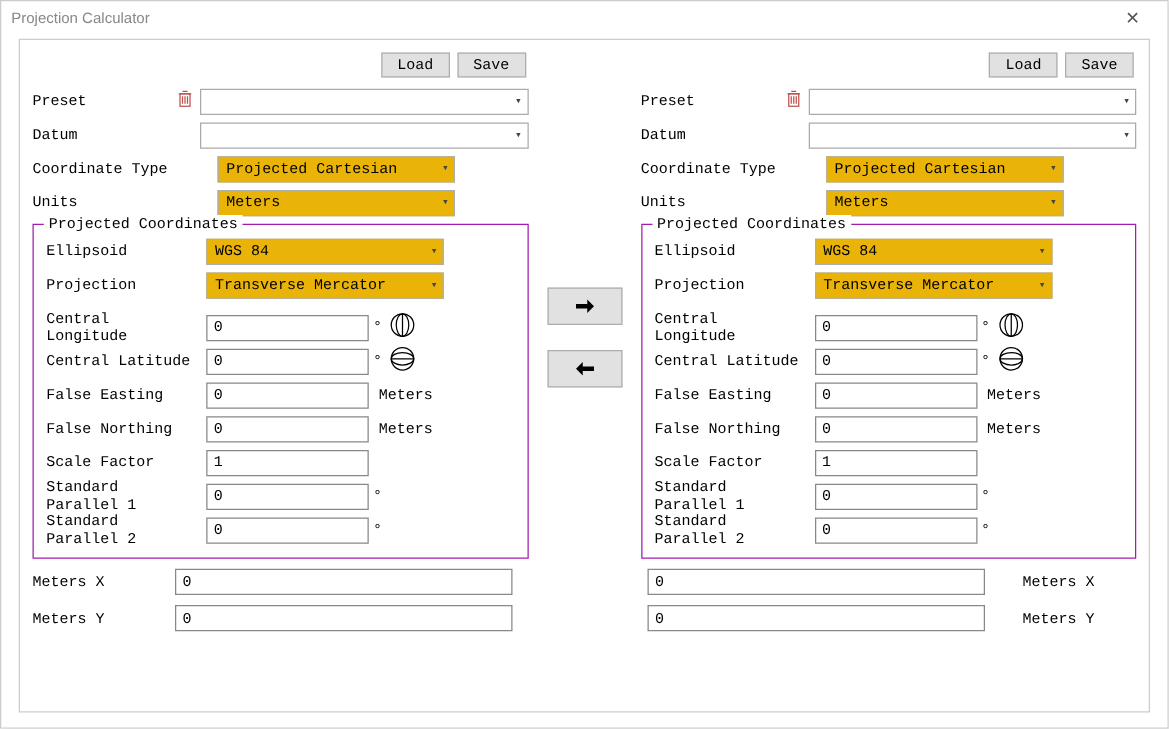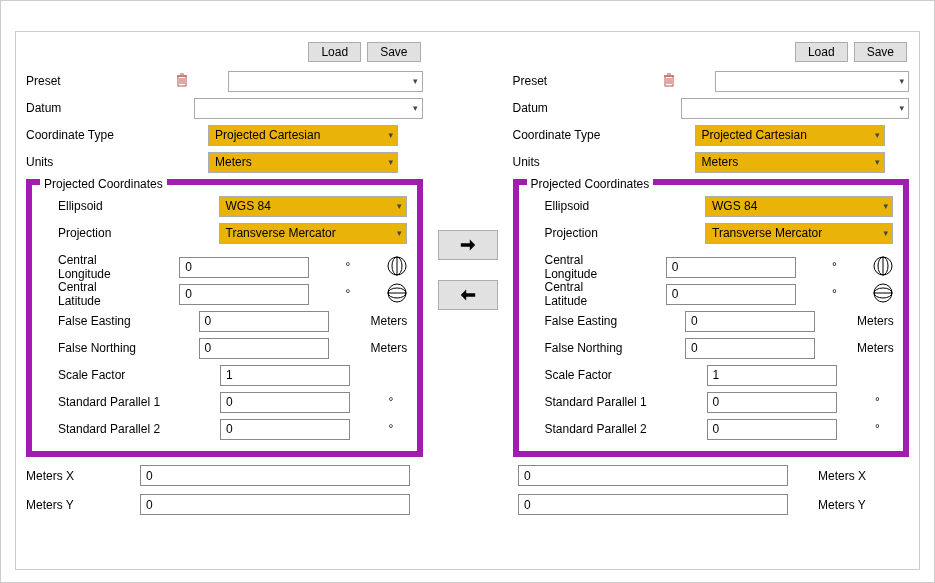--- a/index.html
+++ b/index.html
@@ -32,20 +32,21 @@
     text-align: center;
     color: #555;
     font-size: 14px;
     cursor: pointer;
   }
   .content {
     position: absolute;
     top: 30px; left: 14px; right: 14px; bottom: 12px;
     border: 1px solid #ccc;
     padding: 8px 10px 8px 10px;
+    font-family: Liberation Mono, monospace;
   }
   .columns {
     display: flex;
     align-items: flex-start;
   }
   .panel {
     flex: 1;
     min-width: 0;
   }
   .center-col {
@@ -80,21 +81,20 @@
     display: flex;
     justify-content: flex-end;
     gap: 6px;
     padding: 2px 2px 8px 0;
   }
   .form-row {
     display: flex;
     align-items: center;
     margin-bottom: 5px;
     height: 22px;
-    gap: 34px;
   }
   .form-label {
     width: 122px;
     padding-right: 6px;
   }
   .label-narrow { width: 110px; }
   .trash {
     width: 24px;
     text-align: center;
     cursor: pointer;
@@ -125,23 +125,23 @@
   }
   .input-ctl {
     height: 21px;
     border: 1px solid #888;
     background: #fff;
     padding: 0 5px;
     font-family: inherit;
     font-size: 12px;
   }
   .group {
-    border: 6px solid #a21caf;
+    border: 1px solid #a21caf;
     margin-top: 6px;
-    padding: 10px 10px 6px 26px;
+    padding: 10px 10px 6px 10px;
     position: relative;
   }
   .group-title {
     position: absolute;
     top: -8px;
     left: 8px;
     background: #fff;
     padding: 0 4px;
     font-size: 12px;
   }
@@ -169,20 +169,24 @@
   }
   .bottom-label-left { width: 104px; }
   .bottom-input { flex: 1; }
   .bottom-gap { width: 88px; }
   .bottom-label-right { width: 100px; padding-left: 20px; }
 </style>
 </head>
 <body>
 
 <div class="window">
+  <div class="titlebar">
+    <span class="title">Projection Calculator</span>
+    <span class="close-btn">✕</span>
+  </div>
 
   <div class="content">
     <div class="columns">
 
       <div class="panel">
         <div class="btn-row">
           <button class="btn">Load</button>
           <button class="btn">Save</button>
         </div>
 

